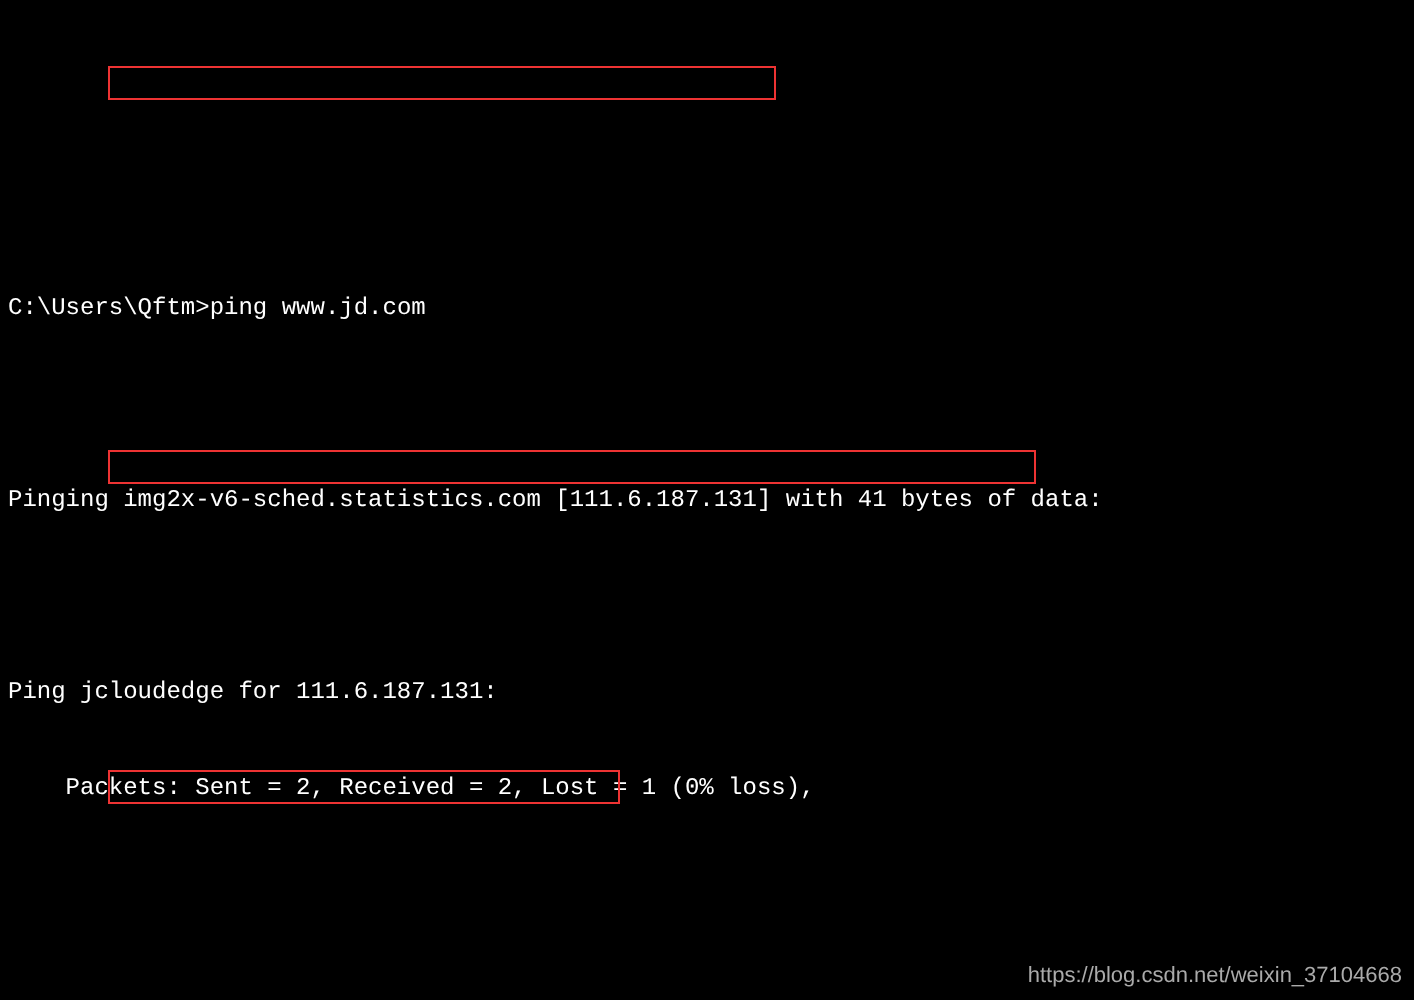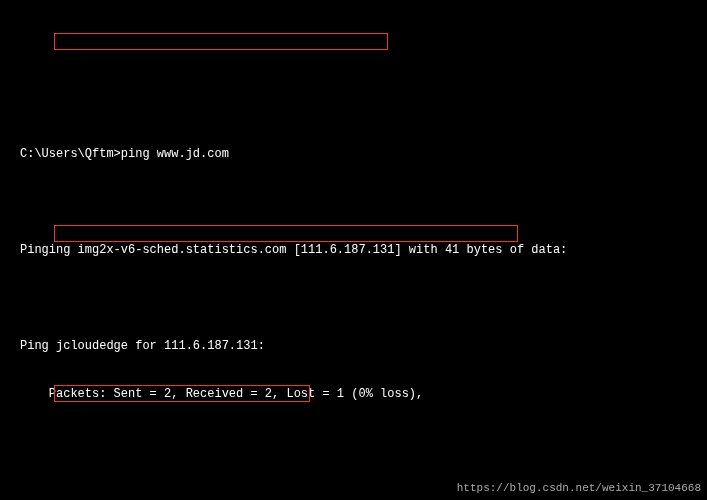--- a/index.html
+++ b/index.html
@@ -13,39 +13,39 @@
     font-size: 12px;
     line-height: 16px;
     overflow: hidden;
     position: relative;
   }
   .terminal {
     padding: 2px 4px;
     white-space: pre;
     position: relative;
   }
-  .line { display: block; margin-left: 16px; }
+  .line { display: block; }
   .highlight-box {
     position: absolute;
     border: 1.5px solid #e33;
     background: transparent;
     pointer-events: none;
     box-sizing: border-box;
   }
   
   #hl1 { top: 33px; left: 54px; width: 334px; height: 17px; }
   #hl2 { top: 225px; left: 54px; width: 464px; height: 17px; }
   #hl3 { top: 385px; left: 54px; width: 256px; height: 17px; }
   .watermark {
     position: absolute;
     right: 6px;
     bottom: 4px;
     color: #bdbdbd;
     font-size: 11px;
-    font-family: Liberation Mono, monospace;
+    font-family: Liberation Sans, sans-serif;
     opacity: 0.9;
     pointer-events: none;
     padding-left: 40px;
   }
 </style>
 </head>
 <body>
 
 <div class="terminal">
 

